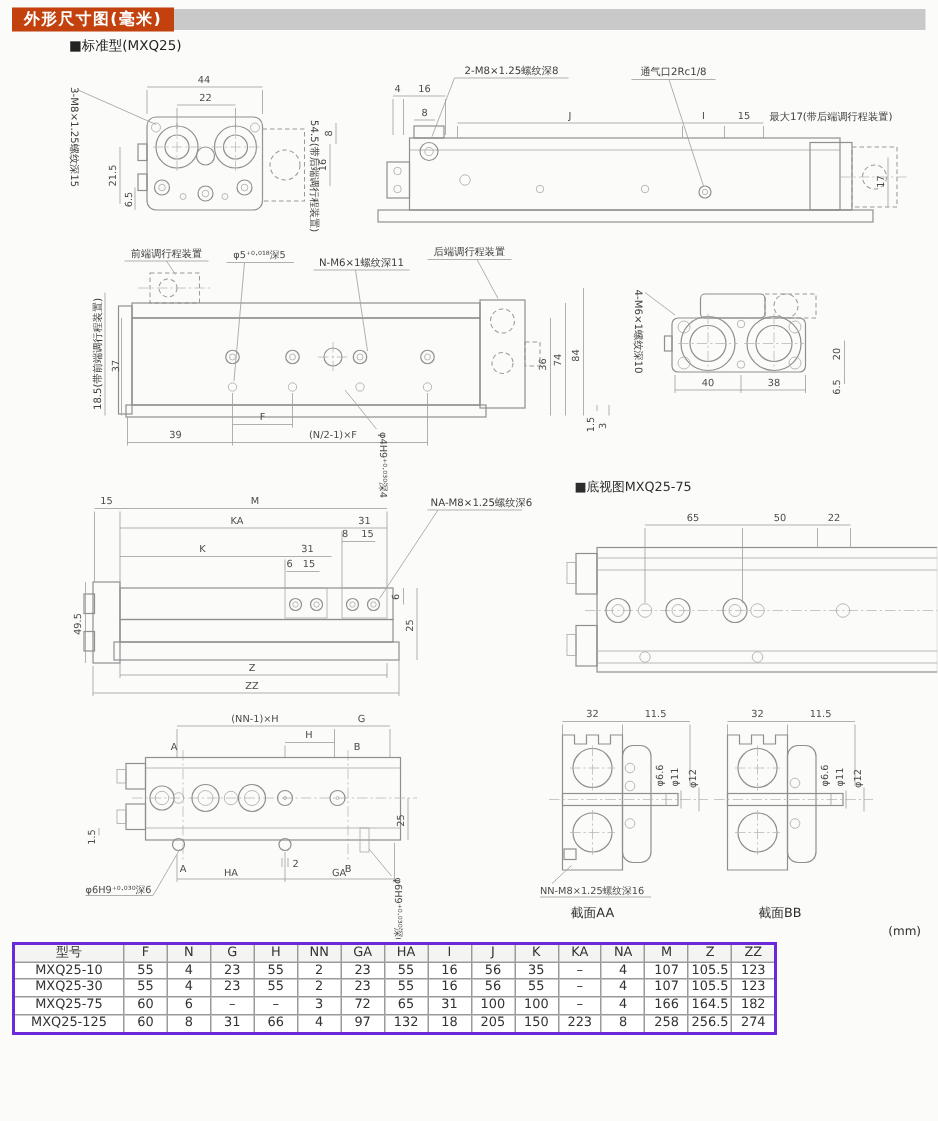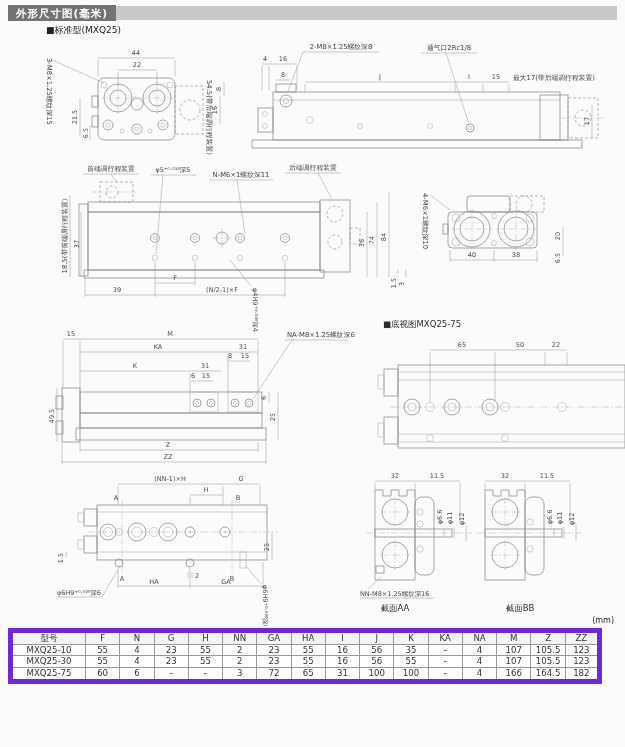--- a/index.html
+++ b/index.html
@@ -1,34 +1,34 @@
 <!DOCTYPE html>
 <html><head>
 <meta charset="utf-8">
 <style>
   html,body{margin:0;padding:0;background:#fbfbfa;}
   .page{position:relative;width:625px;height:747px;background:#fbfbfa;overflow:hidden;
         font-family:"DejaVu Sans",sans-serif;}
   .title-strip{position:absolute;left:8px;top:6px;width:609px;height:14px;background:#c9c9c9;}
   .title-badge{position:absolute;left:8px;top:5px;height:16px;line-height:16px;padding:0 8px;
-        background:#737373;color:#fff;font-size:10.5px;font-weight:bold;letter-spacing:1px;}
+        background:#c2410c;color:#fff;font-size:10.5px;font-weight:bold;letter-spacing:1px;}
   .subtitle{position:absolute;left:8px;top:24px;font-size:9px;color:#222;margin-left:38px;}
   svg{position:absolute;left:0;top:0;}
   svg .ln{fill:none;stroke:#8f8f8f;stroke-width:0.8;}
   svg .lt{fill:none;stroke:#aaaaaa;stroke-width:0.55;}
   svg .dsh{fill:none;stroke:#9a9a9a;stroke-width:0.7;stroke-dasharray:3 2;}
   svg .cl{fill:none;stroke:#b5b5b5;stroke-width:0.5;stroke-dasharray:7 2 1.5 2;}
   svg .dim{fill:none;stroke:#9f9f9f;stroke-width:0.55;}
   svg text{font-family:"DejaVu Sans",sans-serif;fill:#4a4a4a;}
   svg .t{font-size:6.5px;}
   svg .tz{font-size:6.8px;fill:#3d3d3d;}
   svg .cap{font-size:8.5px;fill:#2c2c2c;}
   svg .unit{font-size:8px;fill:#2c2c2c;}
-  .dim-table{position:absolute;left:8px;top:628px;width:594px;border-collapse:collapse;
-        table-layout:fixed;font-size:8.6px;color:#333;background:#fff;border:5px solid #6d28d9;}
+  .dim-table{position:absolute;left:8px;top:628px;width:510px;border-collapse:collapse;
+        table-layout:fixed;font-size:8.6px;color:#333;background:#fff;border:2px solid #6d28d9;}
   .dim-table th,.dim-table td{border:1px solid #9a9a9a;text-align:center;padding:0;
         height:10.7px;line-height:10.7px;font-weight:normal;overflow:hidden;white-space:nowrap;}
   .dim-table thead th{background:#f4f4f3;}
 </style>
 </head>
 <body>
 
 <div class="page">
 
   <div class="title-strip"></div>
@@ -526,16 +526,34 @@
           <td>65</td>
           <td>31</td>
           <td>100</td>
           <td>100</td>
           <td>–</td>
           <td>4</td>
           <td>166</td>
           <td>164.5</td>
           <td>182</td>
         </tr>
+        <tr>
+          <td>MXQ25-125</td>
+          <td>60</td>
+          <td>8</td>
+          <td>31</td>
+          <td>66</td>
+          <td>4</td>
+          <td>97</td>
+          <td>132</td>
+          <td>18</td>
+          <td>205</td>
+          <td>150</td>
+          <td>223</td>
+          <td>8</td>
+          <td>258</td>
+          <td>256.5</td>
+          <td>274</td>
+        </tr>
       </tbody>
     </table>
 
 </div>
 
 </body></html>

